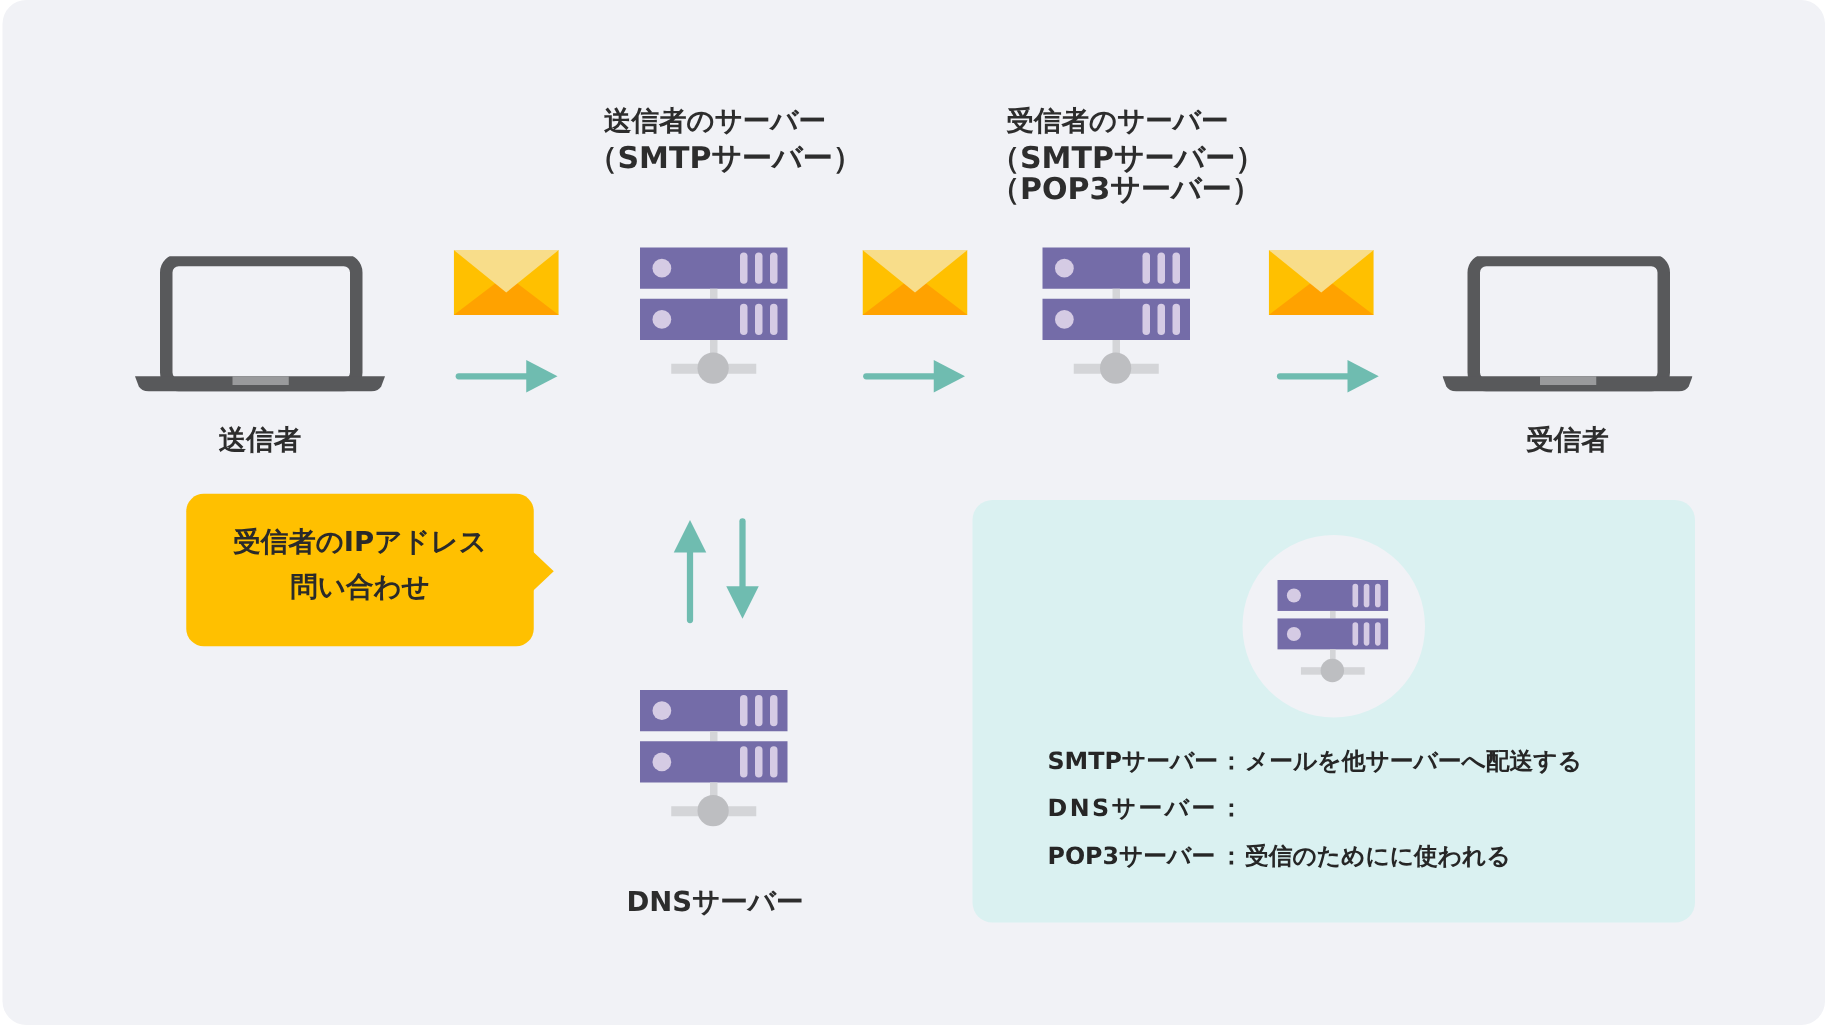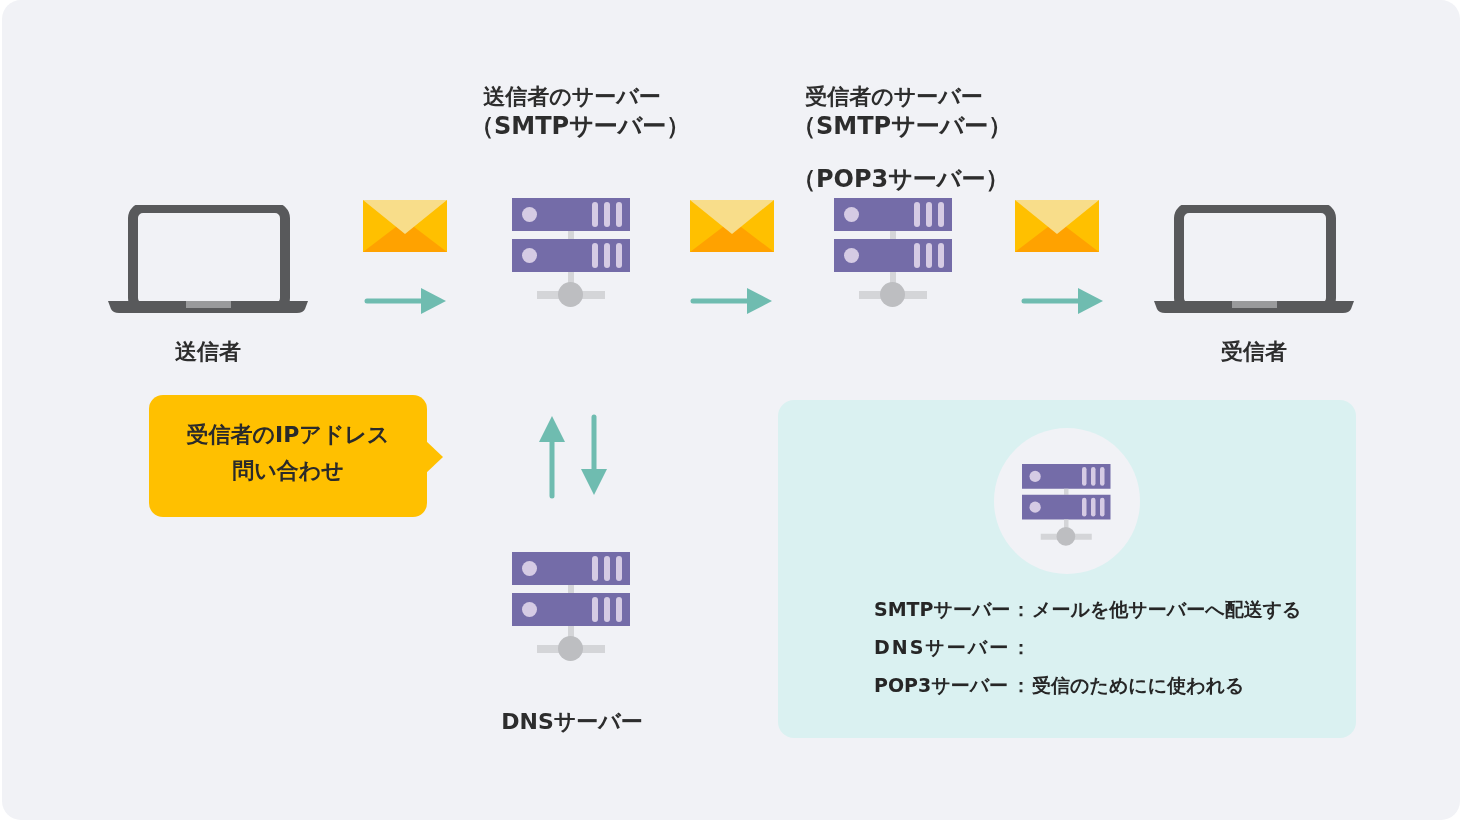--- a/index.html
+++ b/index.html
@@ -78,35 +78,35 @@
     background: #daf1f1; border-radius: 16px;
   }
   .panel-circle {
     position: absolute; left: 216px; top: 28px; width: 146px; height: 146px;
     border-radius: 50%; background: #f1f2f6;
   }
   .legend {
     position: absolute; left: 60px; top: 190px; font-size: 19px; font-weight: bold;
     color: #262626;
   }
-  .legend-row { height: 38px; line-height: 38px; white-space: nowrap; display: flex; margin-left: 36px; }
+  .legend-row { height: 38px; line-height: 38px; white-space: nowrap; display: flex; }
   .legend-term { display: inline-block; width: 136px; }
   .legend-sep { display: inline-block; width: 22px; text-align: center; }
 </style>
 </head>
 <body>
 
 <div class="canvas">
 
   <div class="label title" style="left:468px; top:82px; width:204px;">送信者のサーバー</div>
   <div class="label sub" style="left:468px; top:114px; width:204px;">（SMTPサーバー）</div>
 
   <div class="label title" style="left:790px; top:82px; width:204px;">受信者のサーバー</div>
   <div class="label sub" style="left:790px; top:114px; width:204px;">（SMTPサーバー）</div>
-  <div class="label sub" style="left:790px; top:139px; width:204px;margin-top:28px;">（POP3サーバー）</div>
+  <div class="label sub" style="left:790px; top:139px; width:204px;">（POP3サーバー）</div>
 
   <svg class="laptop" style="left:106px; top:205px;" viewBox="0 0 200 110">
     <rect x="25" y="3" width="152" height="100" rx="10" ry="10" fill="none" stroke="#58595b" stroke-width="10"></rect>
     <path d="M0 96 H200 L197 104 Q195 108 189 108 H11 Q5 108 3 104 Z" fill="#58595b"></path>
     <rect x="78" y="96" width="45" height="7" fill="#999a9c"></rect>
   </svg>
   <div class="label node-label" style="left:146px; top:337px; width:120px;">送信者</div>
 
   <svg class="envelope" style="left:361px; top:200px;" viewBox="0 0 84 52">
     <rect x="0" y="0" width="84" height="52" fill="#ffc000"></rect>

